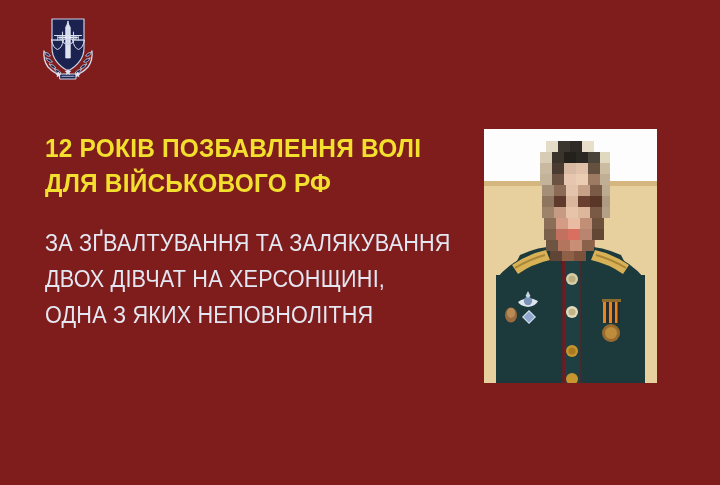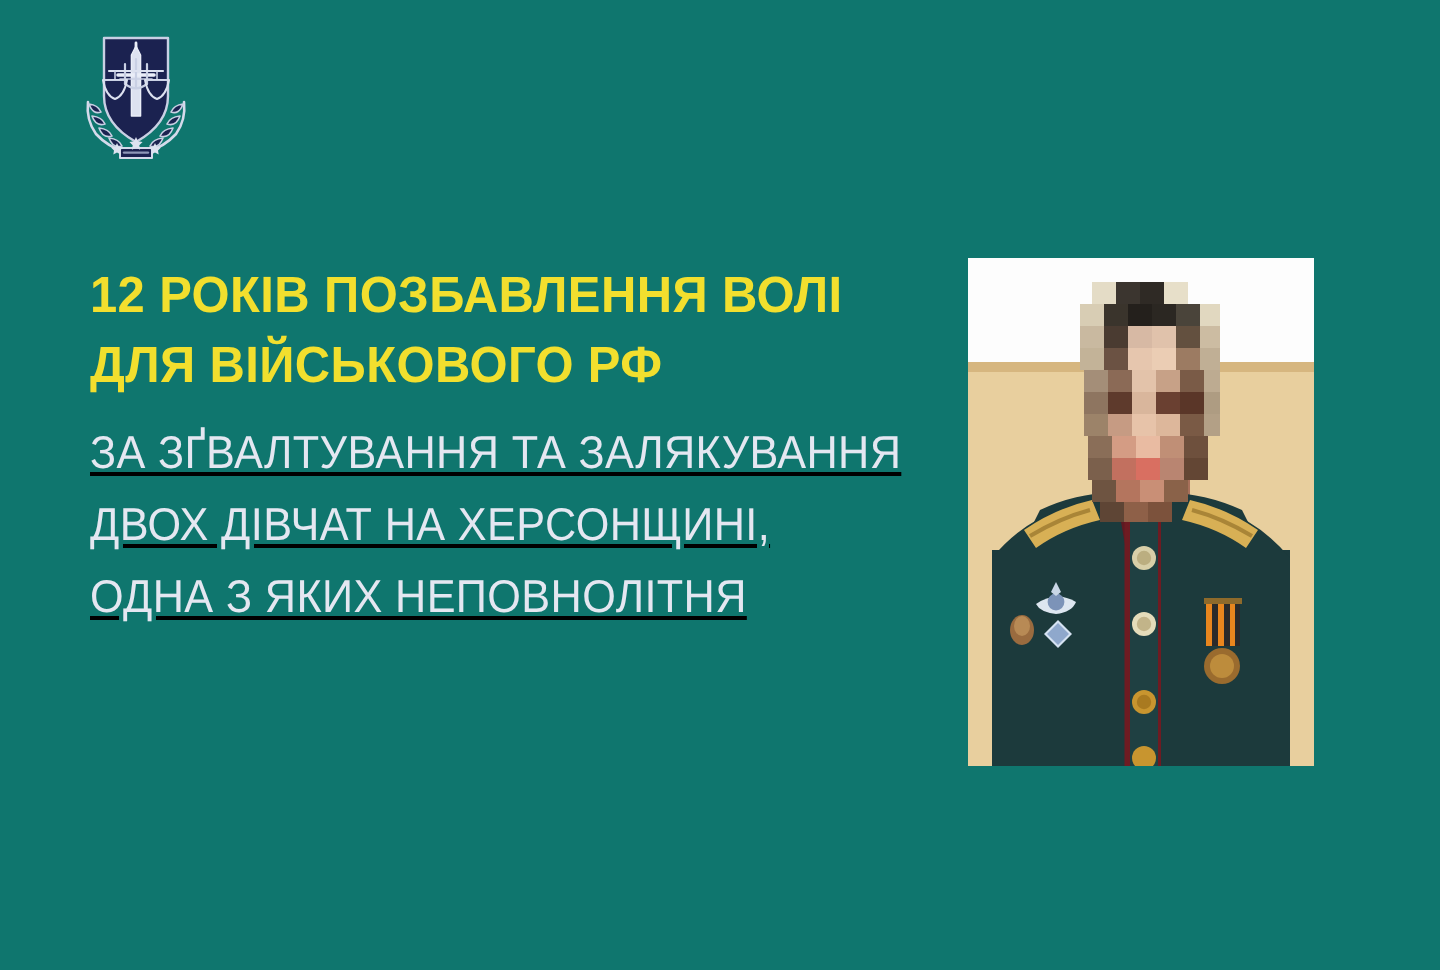--- a/index.html
+++ b/index.html
@@ -10,21 +10,21 @@
     width: 720px;
     height: 485px;
     overflow: hidden;
     font-family: "Liberation Sans", sans-serif;
   }
 
   #poster {
     position: relative;
     width: 720px;
     height: 485px;
-    background: #0f766e;
+    background: #7f1d1d;
     overflow: hidden;
   }
 
   
   #emblem-wrap {
     position: absolute;
     left: 38px;
     top: 15px;
     width: 60px;
     height: 66px;
@@ -60,22 +60,21 @@
     font-family: "Liberation Sans Narrow", "Liberation Sans", sans-serif;
     font-weight: normal;
     font-size: 23px;
     line-height: 36px;
     letter-spacing: 0.2px;
     white-space: nowrap;
     transform: scaleX(0.94);
     transform-origin: left center;
   }
   #subtitle-group {
-    margin-top: 7px;
-    text-decoration: underline;
+    margin-top: 24px;
   }
 
   
   #photo {
     position: absolute;
     left: 484px;
     top: 129px;
     width: 173px;
     height: 254px;
     overflow: hidden;

